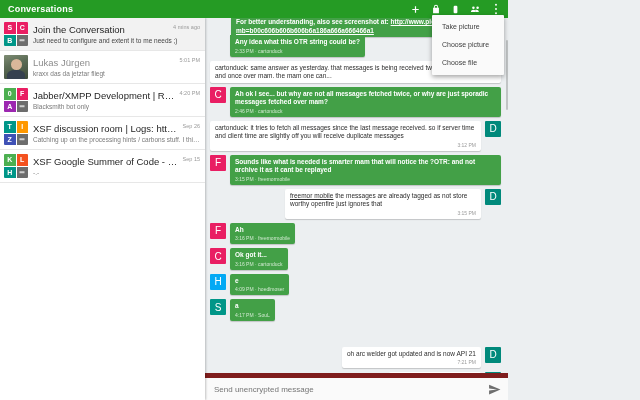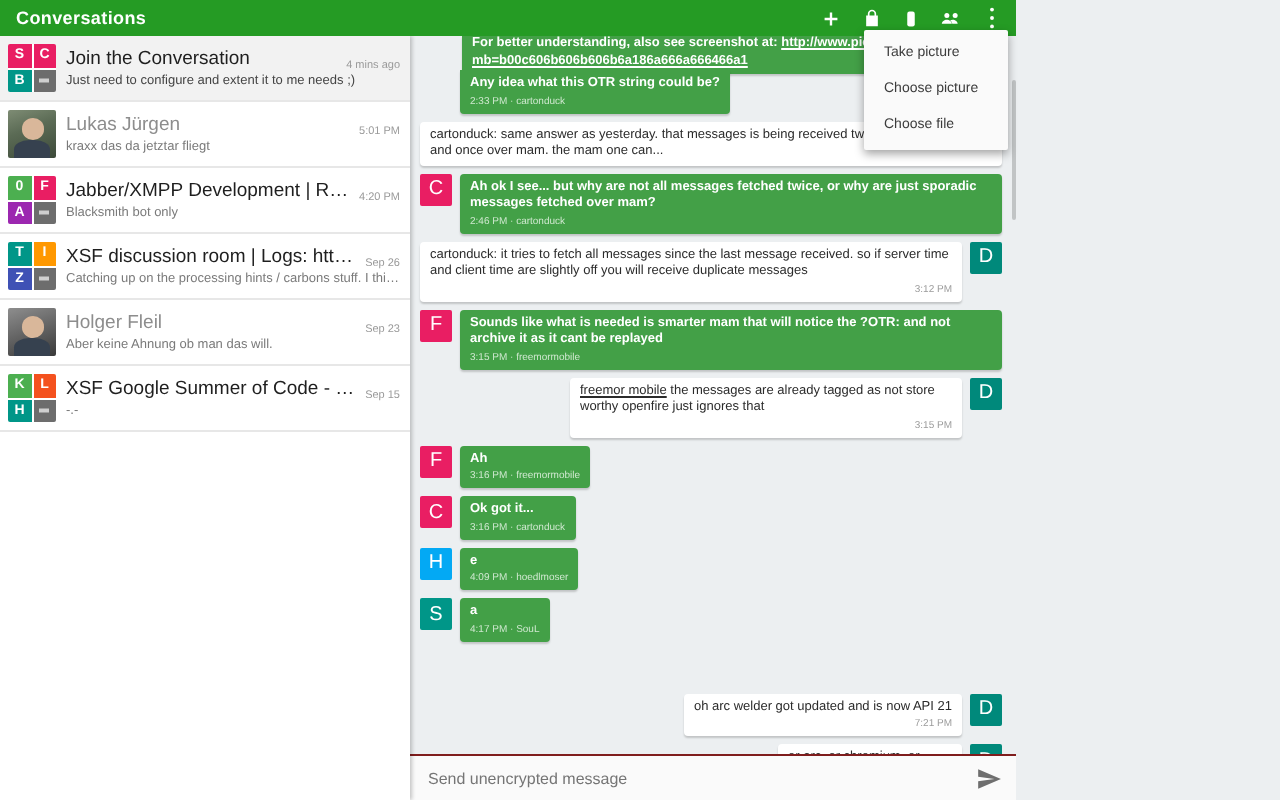--- a/index.html
+++ b/index.html
@@ -32,21 +32,21 @@
   .av.single{display:block;}
   .tile{display:flex;align-items:center;justify-content:center;color:#fff;font-size:7px;font-weight:bold;line-height:1;}
   .ph{background:#6d6d6d;position:relative;}
   .ph:after{content:"";position:absolute;left:50%;top:50%;width:5px;height:1.5px;background:#cfcfcf;transform:translate(-50%,-50%);}
   .photo{width:100%;height:100%;background:linear-gradient(160deg,#7e8c74 0%,#5b6b55 40%,#3d4a3a 100%);position:relative;}
   .photo:before{content:"";position:absolute;left:28%;top:18%;width:46%;height:44%;border-radius:50%;background:#d9b79a;}
   .photo:after{content:"";position:absolute;left:14%;top:62%;width:72%;height:44%;border-radius:45% 45% 0 0;background:#36414f;}
   .photo.p2{background:linear-gradient(160deg,#9aa79b 0%,#6f7d6c 50%,#404b3f 100%);}
   .photo.p3{background:linear-gradient(160deg,#8e8e8e 0%,#636363 50%,#3a3a3a 100%);}
   .conv-main{flex:1;min-width:0;display:flex;flex-direction:column;justify-content:center;}
-  .conv-row1{display:flex;align-items:flex-end;}
+  .conv-row1{display:flex;align-items:flex-start;}
   .conv-name{font-size:9.5px;color:#1f1f1f;white-space:nowrap;overflow:hidden;text-overflow:ellipsis;flex:1;min-width:0;line-height:12px;}
   .conv-name.muted{color:#8d8d8d;}
   .conv-time{font-size:5.5px;color:#9a9a9a;padding-left:4px;white-space:nowrap;flex:0 0 auto;}
   .conv-sub{font-size:6.5px;color:#7a7a7a;white-space:nowrap;overflow:hidden;text-overflow:ellipsis;margin-top:1px;line-height:8px;}
   .conv.unread .conv-sub{color:#444;}
 
   
   .chat{flex:1;min-width:0;display:flex;flex-direction:column;background:#eceff1;position:relative;}
   .msgs{flex:1;overflow:hidden;position:relative;padding:0 0 2px 0;}
   .row{display:flex;align-items:flex-start;padding:2px 7px 2px 5px;}
@@ -66,21 +66,21 @@
   .lnk{text-decoration:underline;}
   .bub.out .lnk{color:#2b2b2b;}
   .wide{max-width:392px;}
   .full{max-width:392px;}
 
   
   .clip-top{background:#43a047;color:#fff;margin:0 7px 0 26px;border-radius:0 0 2px 2px;padding:0 5px 2px 5px;
             box-shadow:0 1px 1px rgba(0,0,0,.18);}
 
   
-  .composer{flex:0 0 22px;height:22px;background:#fafafa;border-top:1px solid #7f1d1d;display:flex;align-items:center;padding:0 7px;}
+  .composer{flex:0 0 22px;height:22px;background:#fafafa;border-top:5px solid #7f1d1d;display:flex;align-items:center;padding:0 7px;}
   .composer input{flex:1;border:none;outline:none;background:transparent;font-size:8px;color:#8c8c8c;
                   font-family:"Liberation Sans",sans-serif;}
   .send{width:14px;height:14px;display:flex;align-items:center;justify-content:center;color:#757575;}
 
   
   .menu{position:absolute;top:15px;right:4px;background:#fafafa;box-shadow:0 2px 5px rgba(0,0,0,.36);
         min-width:72px;padding:3px 0;z-index:40;border-radius:1px;}
   .menu-item{font-size:7px;color:#3c3c3c;padding:5px 8px 5px 10px;line-height:8px;white-space:nowrap;}
   .scrollbar{position:absolute;right:0;top:22px;width:2px;height:70px;background:rgba(0,0,0,.18);border-radius:1px;}
 </style>
@@ -184,32 +184,20 @@
         </div>
         <div class="conv-main">
           <div class="conv-row1">
             <div class="conv-name">XSF discussion room | Logs: http://logs.xmpp.or...</div>
             <div class="conv-time">Sep 26</div>
           </div>
           <div class="conv-sub">Catching up on the processing hints / carbons stuff. I think I'm going to...</div>
         </div>
       </div>
 
-      <div class="conv">
-        <div class="av single">
-            <div class="photo p3"></div>
-          </div>
-        <div class="conv-main">
-          <div class="conv-row1">
-            <div class="conv-name muted">Holger Fleil</div>
-            <div class="conv-time">Sep 23</div>
-          </div>
-          <div class="conv-sub">Aber keine Ahnung ob man das will.</div>
-        </div>
-      </div>
 
       <div class="conv">
         <div class="av">
           <div class="tile" style="background:#4caf50">K</div>
           <div class="tile" style="background:#f4511e">L</div>
           <div class="tile" style="background:#009688">H</div>
           <div class="tile ph"></div>
         </div>
         <div class="conv-main">
           <div class="conv-row1">

